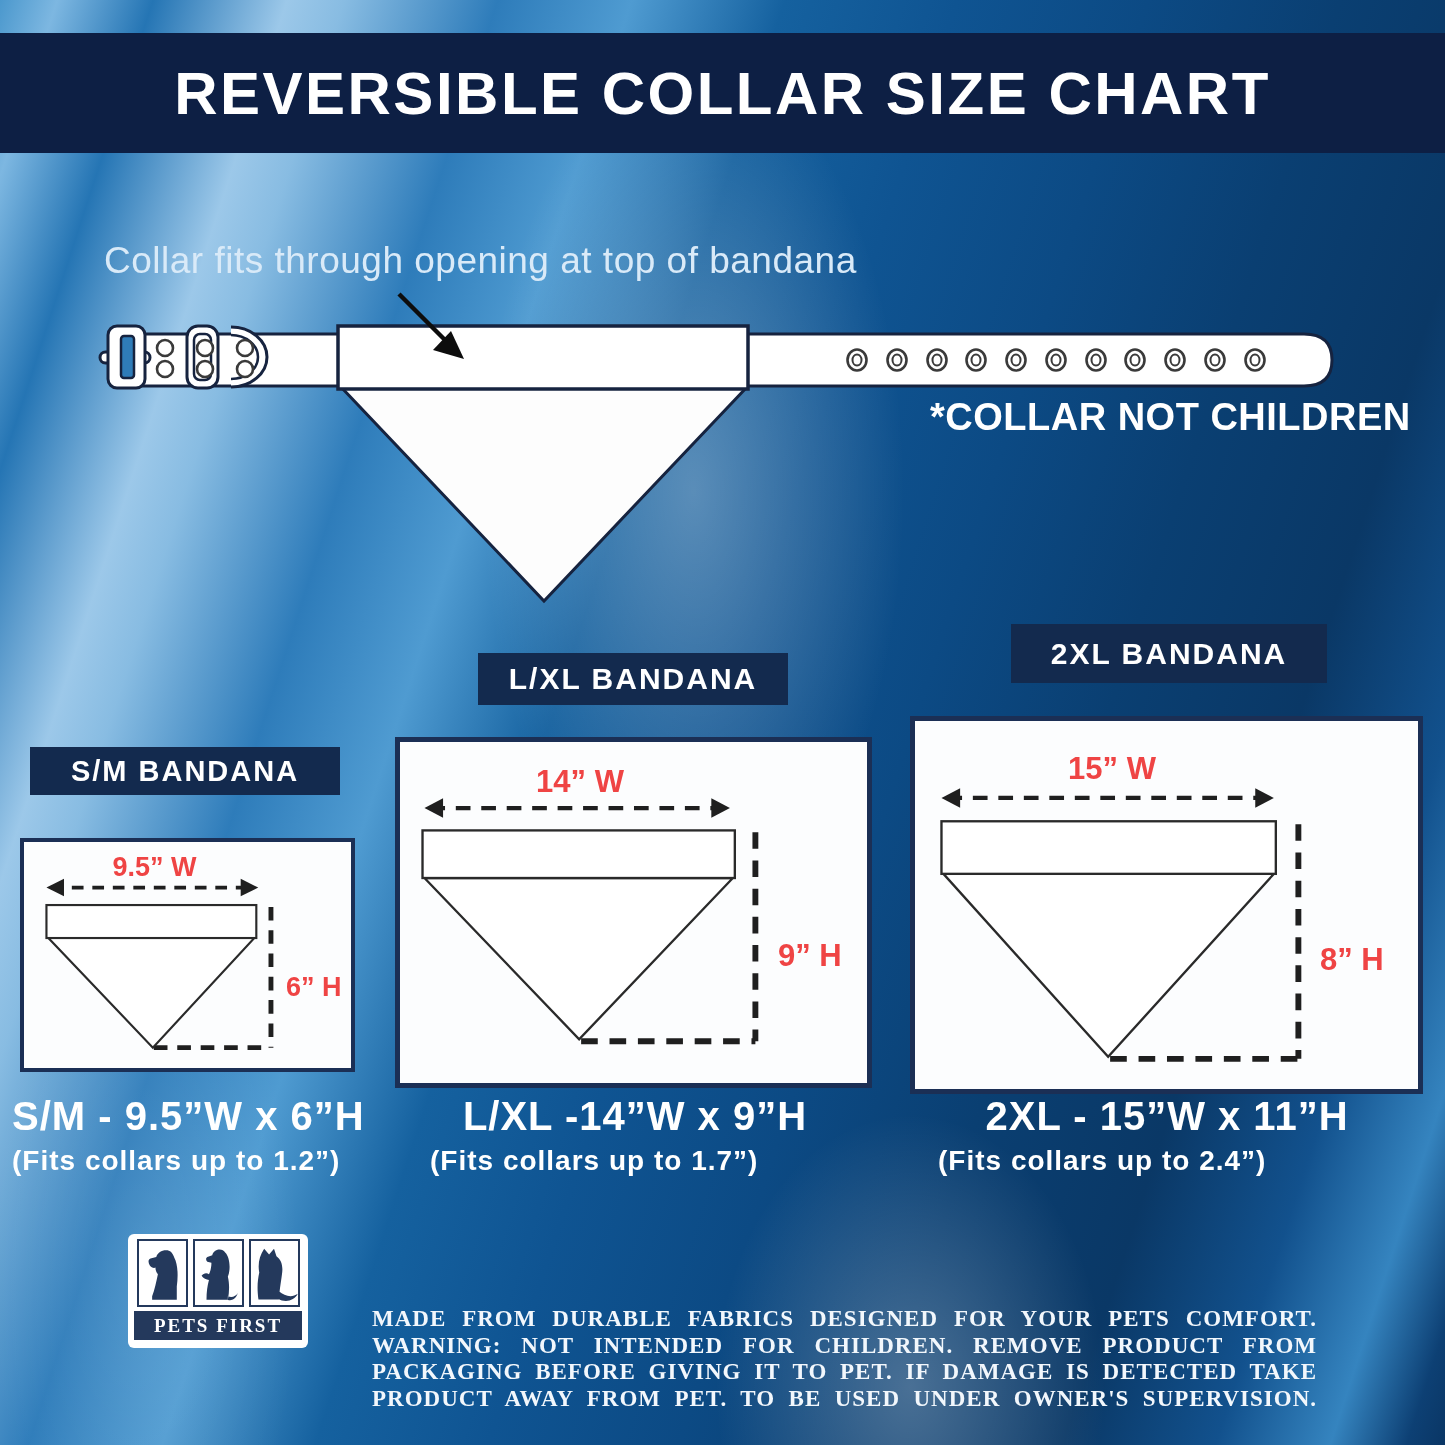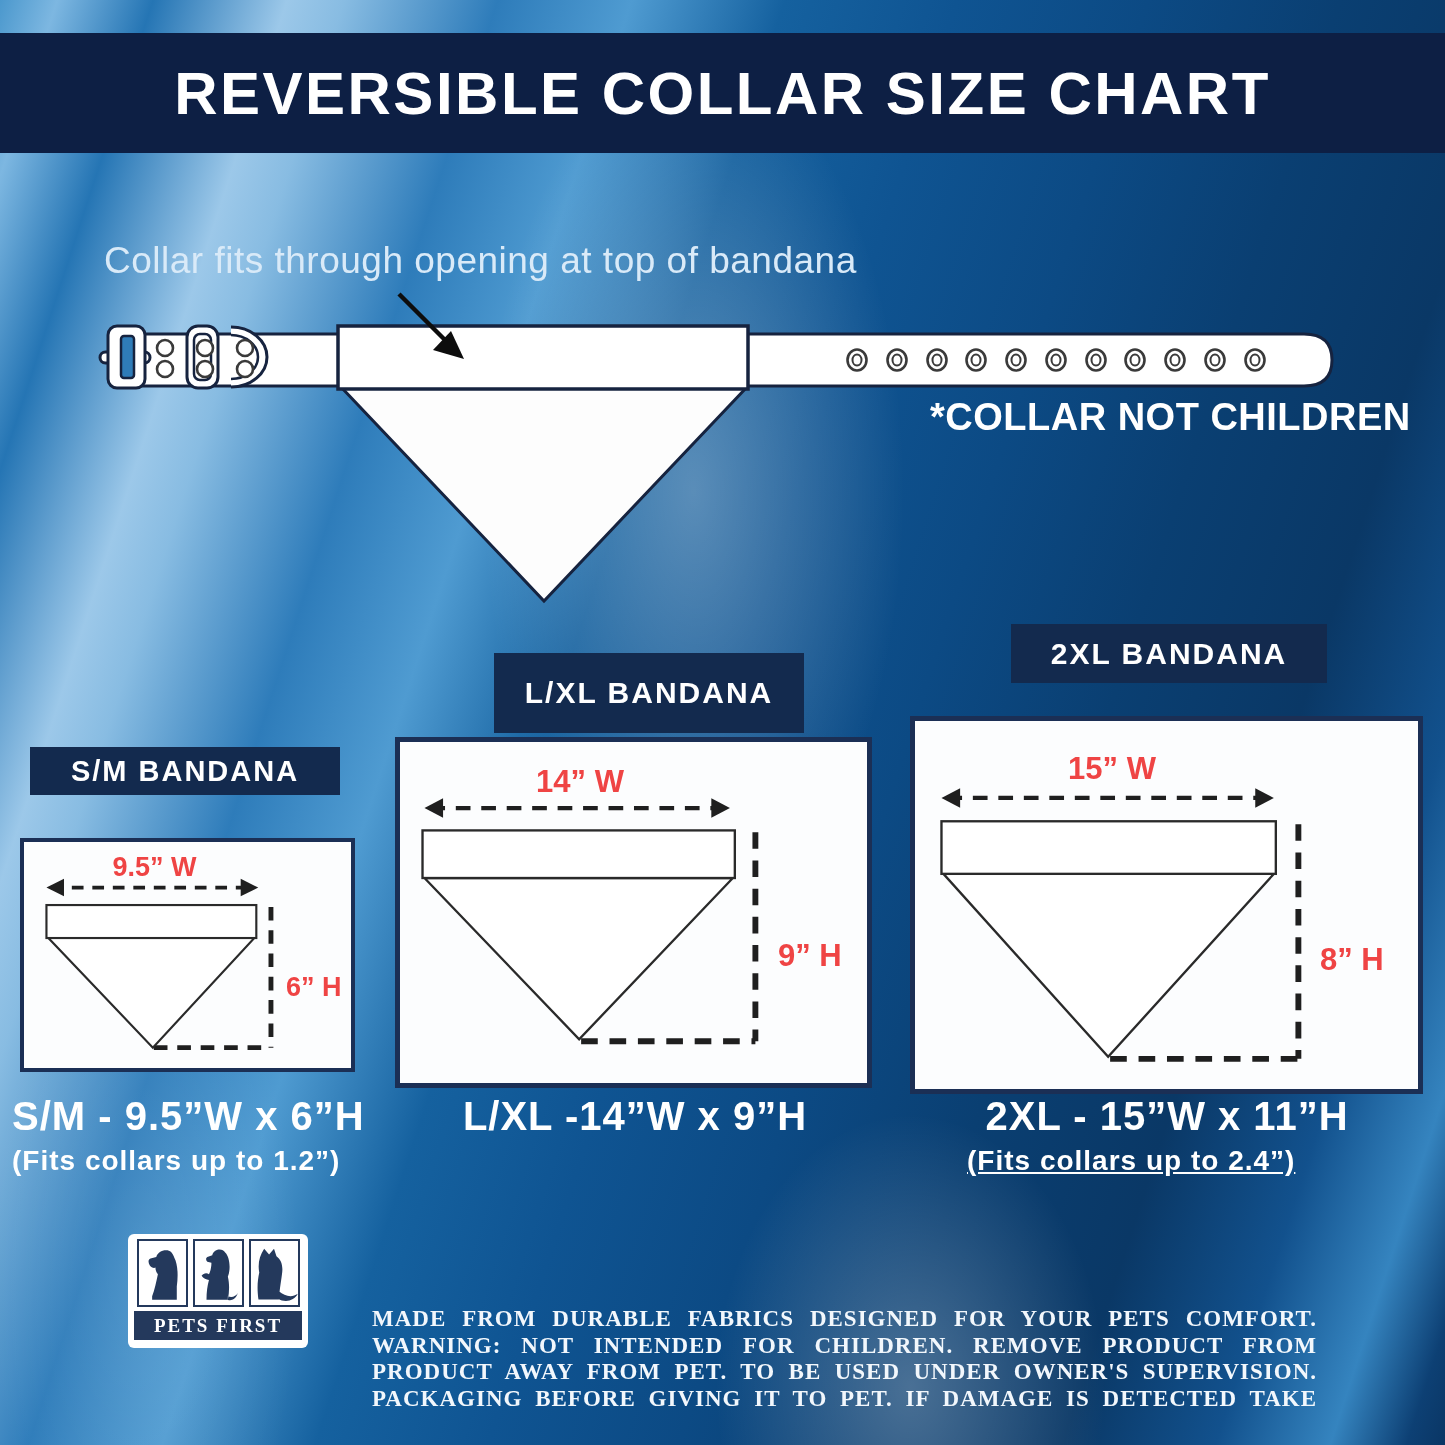--- a/index.html
+++ b/index.html
@@ -160,60 +160,61 @@
       <polygon points="240,47 222,38 222,56" fill="#1f1f1f"></polygon>
       <polygon points="25,99 236,99 132,212" fill="#fff" stroke="#2a2a2a" stroke-width="2.2"></polygon>
       <rect x="23" y="65" width="215" height="34" fill="#fff" stroke="#2a2a2a" stroke-width="2.2"></rect>
     </svg>
     <div class="dim-label" style="left:23px;top:10px;width:215px;text-align:center;font-size:27px;">9.5” W</div>
     <div class="dim-label" style="left:262px;top:130px;font-size:27px;">6” H</div>
   </div>
   <div class="abs caption" style="left:12px;top:1094px;width:350px;">S/M - 9.5”W x 6”H</div>
   <div class="abs subcaption" style="left:12px;top:1145px;width:350px;">(Fits collars up to 1.2”)</div>
 
-  <div class="abs size-header" style="left:478px;top:653px;width:310px;height:80px;font-size:30px;margin-left:16px;">
+  <div class="abs size-header" style="left:478px;top:653px;width:310px;height:52px;font-size:30px;">
     <span>L/XL BANDANA</span>
   </div>
   <div class="abs size-box" style="left:395px;top:737px;width:477px;height:351px;">
     <svg viewBox="0 0 477 351" preserveAspectRatio="none">
       <g stroke="#1f1f1f">
         <line x1="31" y1="68" x2="329" y2="68" stroke-width="4.5" stroke-dasharray="15 11"></line>
         <line x1="363" y1="93" x2="363" y2="308" stroke-width="6" stroke-dasharray="17 12"></line>
         <line x1="185" y1="308" x2="363" y2="308" stroke-width="6" stroke-dasharray="17 12"></line>
       </g>
       <polygon points="25,68 44,58 44,78" fill="#1f1f1f"></polygon>
       <polygon points="337,68 318,58 318,78" fill="#1f1f1f"></polygon>
       <polygon points="25,140 340,140 183,306" fill="#fff" stroke="#2a2a2a" stroke-width="2.4"></polygon>
       <rect x="23" y="91" width="319" height="49" fill="#fff" stroke="#2a2a2a" stroke-width="2.4"></rect>
     </svg>
     <div class="dim-label" style="left:25px;top:22px;width:310px;text-align:center;font-size:31px;">14” W</div>
     <div class="dim-label" style="left:378px;top:196px;font-size:31px;">9” H</div>
   </div>
   <div class="abs caption" style="left:430px;top:1094px;width:410px;">L/XL -14”W x 9”H</div>
+  <div class="abs subcaption" style="left:430px;top:1145px;width:410px;">(Fits collars up to 1.7”)</div>
 
   <div class="abs size-header" style="left:1011px;top:624px;width:316px;height:59px;font-size:30px;">
     <span>2XL BANDANA</span>
   </div>
   <div class="abs size-box" style="left:910px;top:716px;width:513px;height:378px;">
     <svg viewBox="0 0 513 378" preserveAspectRatio="none">
       <g stroke="#1f1f1f">
         <line x1="33" y1="79" x2="358" y2="79" stroke-width="4.5" stroke-dasharray="15 11"></line>
         <line x1="391" y1="106" x2="391" y2="347" stroke-width="6" stroke-dasharray="17 12"></line>
         <line x1="199" y1="347" x2="391" y2="347" stroke-width="6" stroke-dasharray="17 12"></line>
       </g>
       <polygon points="27,79 46,69 46,89" fill="#1f1f1f"></polygon>
       <polygon points="366,79 347,69 347,89" fill="#1f1f1f"></polygon>
       <polygon points="29,157 366,157 197,345" fill="#fff" stroke="#2a2a2a" stroke-width="2.4"></polygon>
       <rect x="27" y="103" width="341" height="54" fill="#fff" stroke="#2a2a2a" stroke-width="2.4"></rect>
     </svg>
     <div class="dim-label" style="left:27px;top:30px;width:340px;text-align:center;font-size:31px;">15” W</div>
     <div class="dim-label" style="left:405px;top:221px;font-size:31px;">8” H</div>
   </div>
   <div class="abs caption" style="left:958px;top:1094px;width:418px;">2XL - 15”W x 11”H</div>
-  <div class="abs subcaption" style="left:967px;top:1145px;width:418px;text-decoration:underline;">(Fits collars up to 2.4”)</div>
+  <div class="abs subcaption" style="left:938px;top:1145px;width:418px;">(Fits collars up to 2.4”)</div>
 
   <div class="abs logo">
     <div class="logo-dogs">
       <div class="dog-frame">
         <svg width="46" height="60" viewBox="0 0 56 72">
           <path fill="#24395c" d="M33 6 C27 6 23 9 21 14 L14 16 C11 17 11 21 13 24 C15 27 18 28 20 27 C20 30 21 33 23 35 C21 44 19 54 16 62 L16 66 L46 66 L46 50 C48 36 47 22 43 15 C41 9 38 6 33 6 Z"></path>
         </svg>
       </div>
       <div class="dog-frame">
         <svg width="46" height="60" viewBox="0 0 56 72">
@@ -227,17 +228,17 @@
       </div>
     </div>
     <div class="logo-band">
       <span>PETS FIRST</span>
     </div>
   </div>
 
   <div class="abs disclaimer">
     <div class="line">MADE FROM DURABLE FABRICS DESIGNED FOR YOUR PETS COMFORT.</div>
     <div class="line">WARNING: NOT INTENDED FOR CHILDREN. REMOVE PRODUCT FROM</div>
+    <div class="line">PACKAGING BEFORE GIVING IT TO PET. IF DAMAGE IS DETECTED TAKE</div>
     <div class="line">PRODUCT AWAY FROM PET. TO BE USED UNDER OWNER'S SUPERVISION.</div>
-    <div class="line">PACKAGING BEFORE GIVING IT TO PET. IF DAMAGE IS DETECTED TAKE</div>
   </div>
 
 </div>
 
 </body></html>

